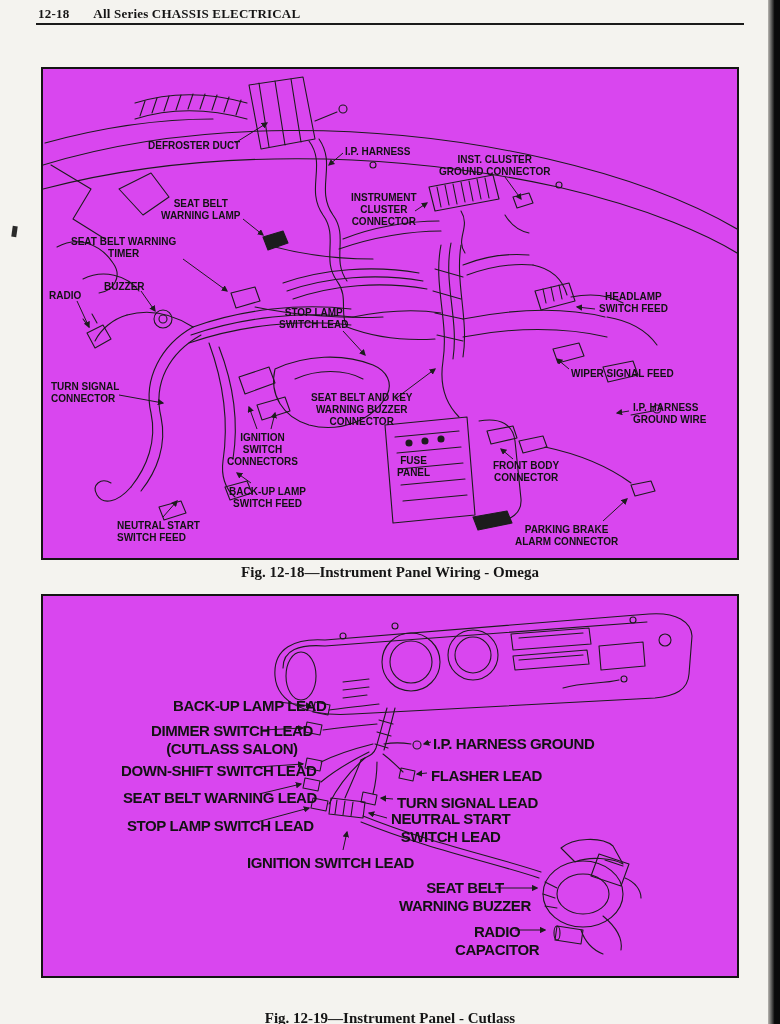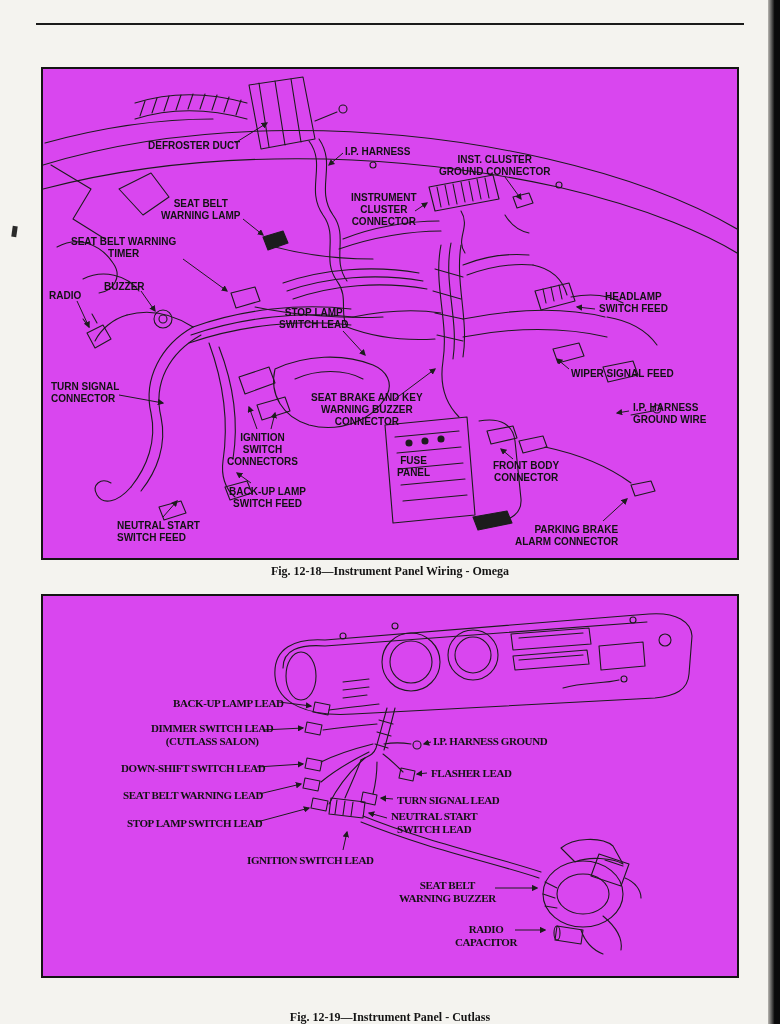--- a/index.html
+++ b/index.html
@@ -7,33 +7,36 @@
         font-family:"Liberation Serif",serif;color:#151515;}
   .hdr{position:absolute;left:38px;top:6px;font-size:13px;font-weight:bold;letter-spacing:0.2px;}
   .hdr .num{margin-right:24px;}
   .rule{position:absolute;left:36px;top:23px;width:708px;height:2px;background:#1a1a1a;}
   .figbox{position:absolute;background:#d946ef;border:2px solid #141414;}
   #fig1{left:41px;top:67px;width:694px;height:489px;}
   #fig2{left:41px;top:594px;width:694px;height:380px;}
   svg.art{position:absolute;left:0;top:0;}
   .lbl{position:absolute;color:#121212;white-space:pre-line;text-align:center;line-height:1.18;}
   #fig1 .lbl{font-family:"Liberation Sans",sans-serif;font-size:10px;font-weight:700;}
-  #fig2 .lbl{font-family:Liberation Serif, serif;font-size:11px;font-weight:700;letter-spacing:-0.4px;}
-  .caption{position:absolute;left:0;width:780px;text-align:center;font-weight:700;font-size:12px;}
+  #fig2 .lbl{font-family:Liberation Sans, sans-serif;font-size:15px;font-weight:700;letter-spacing:-0.4px;}
+  .caption{position:absolute;left:0;width:780px;text-align:center;font-weight:700;font-size:15px;}
   #cap1{top:564px;}
   #cap2{top:982px;margin-top:28px;}
   .edge{position:absolute;top:0;right:0;width:12px;height:1024px;
         background:linear-gradient(to right,#b8b6b2,#0a0a0a 55%);}
   .mark{position:absolute;left:12px;top:226px;width:5px;height:11px;background:#2a2a2a;transform:rotate(8deg);}
 </style>
 </head>
 <body>
 
 <div class="page">
 
+  <div class="hdr">
+    <span class="num">12-18</span><span>All Series CHASSIS ELECTRICAL</span>
+  </div>
   <div class="rule"></div>
   <div class="mark"></div>
 
   <div class="figbox" id="fig1">
     <svg class="art" width="694" height="489" viewBox="0 0 694 489">
       <defs>
         <marker id="ar1" viewBox="0 0 10 10" refX="8" refY="5" markerWidth="6.5" markerHeight="6.5" orient="auto">
           <path d="M0,0 L10,5 L0,10 z" fill="#1c1c1c"></path>
         </marker>
       </defs>
@@ -157,37 +160,37 @@
 TIMER</div>
     <div class="lbl" style="left:61px;top:212px">BUZZER</div>
     <div class="lbl" style="left:6px;top:221px">RADIO</div>
     <div class="lbl" style="left:236px;top:238px">STOP LAMP
 SWITCH LEAD</div>
     <div class="lbl" style="left:556px;top:222px">HEADLAMP
 SWITCH FEED</div>
     <div class="lbl" style="left:8px;top:312px;text-align:left">TURN SIGNAL
 CONNECTOR</div>
     <div class="lbl" style="left:528px;top:299px">WIPER SIGNAL FEED</div>
-    <div class="lbl" style="left:268px;top:323px">SEAT BRAKE AND KEY
+    <div class="lbl" style="left:268px;top:323px">SEAT BELT AND KEY
 WARNING BUZZER
 CONNECTOR</div>
     <div class="lbl" style="left:590px;top:333px;text-align:left">I.P. HARNESS
 GROUND WIRE</div>
     <div class="lbl" style="left:184px;top:363px">IGNITION
 SWITCH
 CONNECTORS</div>
     <div class="lbl" style="left:354px;top:386px">FUSE
 PANEL</div>
     <div class="lbl" style="left:450px;top:391px">FRONT BODY
 CONNECTOR</div>
     <div class="lbl" style="left:186px;top:417px">BACK-UP LAMP
 SWITCH FEED</div>
     <div class="lbl" style="left:74px;top:451px;text-align:left">NEUTRAL START
 SWITCH FEED</div>
-    <div class="lbl" style="left:472px;top:455px;text-align:right">PARKING BRAKE
+    <div class="lbl" style="left:472px;top:455px;text-align:center">PARKING BRAKE
 ALARM CONNECTOR</div>
   </div>
   <div class="caption" id="cap1">Fig. 12-18—Instrument Panel Wiring - Omega</div>
 
   <div class="figbox" id="fig2">
     <svg class="art" width="694" height="380" viewBox="0 0 694 380">
       <defs>
         <marker id="ar2" viewBox="0 0 10 10" refX="8" refY="5" markerWidth="6.5" markerHeight="6.5" orient="auto">
           <path d="M0,0 L10,5 L0,10 z" fill="#1c1c1c"></path>
         </marker>

